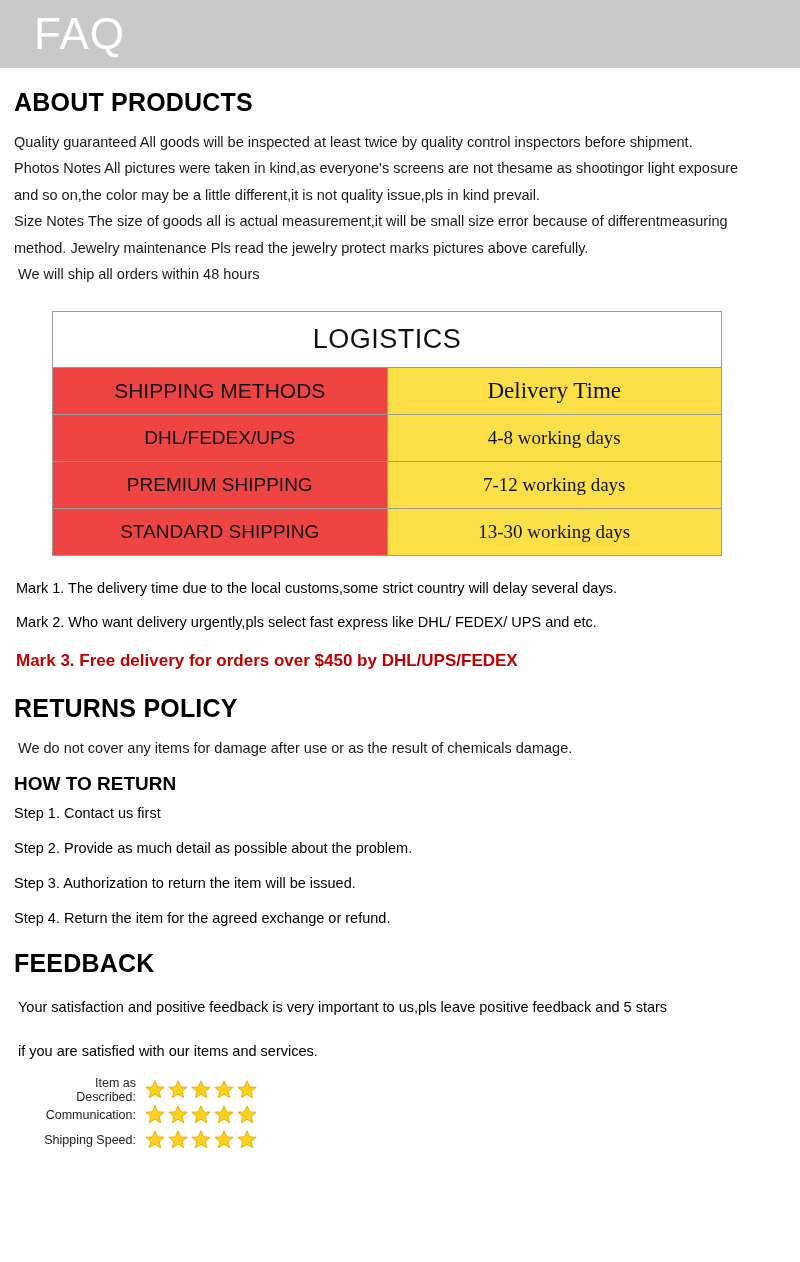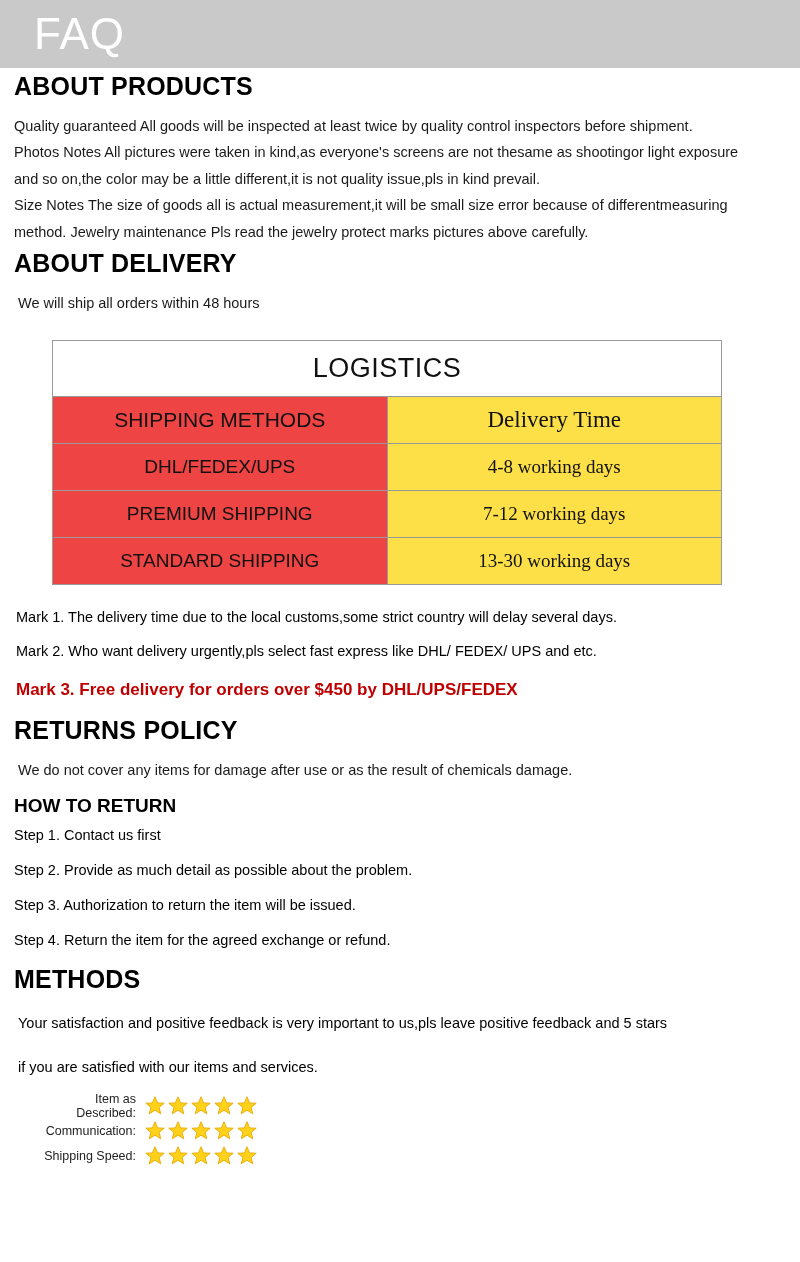--- a/index.html
+++ b/index.html
@@ -37,21 +37,21 @@
     color: #ffffff;
     line-height: 1;
   }
   
   .content {
     padding: 0 10px 0 10px;
   }
   h2.section-head {
     font-size: 25px;
     font-weight: bold;
-    margin: 4px 0 12px 4px;
+    margin: 20px 0 12px 4px;
     letter-spacing: 0.2px;
   }
   h3.sub-head {
     font-size: 19px;
     font-weight: bold;
     margin: 12px 0 8px 4px;
   }
   p.para {
     font-size: 14.5px;
     line-height: 1.82;
@@ -168,21 +168,20 @@
 
     <h2 class="section-head">ABOUT PRODUCTS</h2>
     <div class="about-products-block">
       <p class="para">Quality guaranteed All goods will be inspected at least twice by quality control inspectors before shipment.</p>
       <p class="para">Photos Notes All pictures were taken in kind,as everyone's screens are not thesame as shootingor light exposure</p>
       <p class="para">and so on,the color may be a little different,it is not quality issue,pls in kind prevail.</p>
       <p class="para">Size Notes The size of goods all is actual measurement,it will be small size error because of differentmeasuring</p>
       <p class="para">method. Jewelry maintenance Pls read the jewelry protect marks pictures above carefully.</p>
     </div>
 
-    <h2 class="section-head">ABOUT DELIVERY</h2>
     <p class="para para-indent">We will ship all orders within 48 hours</p>
 
     <div class="table-wrap">
       <table class="logistics">
         <tbody>
             <tr>
           <td class="title-cell" colspan="2">LOGISTICS</td>
         </tr>
         <tr class="head-row">
           <td class="method">SHIPPING METHODS</td>
@@ -216,21 +215,21 @@
       <h3 class="sub-head">HOW TO RETURN</h3>
       <div class="steps">
         <p>Step 1. Contact us first</p>
         <p>Step 2. Provide as much detail as possible about the problem.</p>
         <p>Step 3. Authorization to return the item will be issued.</p>
         <p>Step 4. Return the item for the agreed exchange or refund.</p>
       </div>
     </div>
 
     <div class="feedback">
-      <h2 class="section-head">METHODS</h2>
+      <h2 class="section-head">FEEDBACK</h2>
       <div class="feedback-lines">
         <p>Your satisfaction and positive feedback is very important to us,pls leave positive feedback and 5 stars</p>
         <p>if you are satisfied with our items and services.</p>
       </div>
 
       <div class="ratings">
         <div class="rating-row">
           <div class="rating-label">Item as Described:</div>
           <div class="stars">
             <span class="star"><svg viewBox="0 0 24 24" width="22" height="21">

